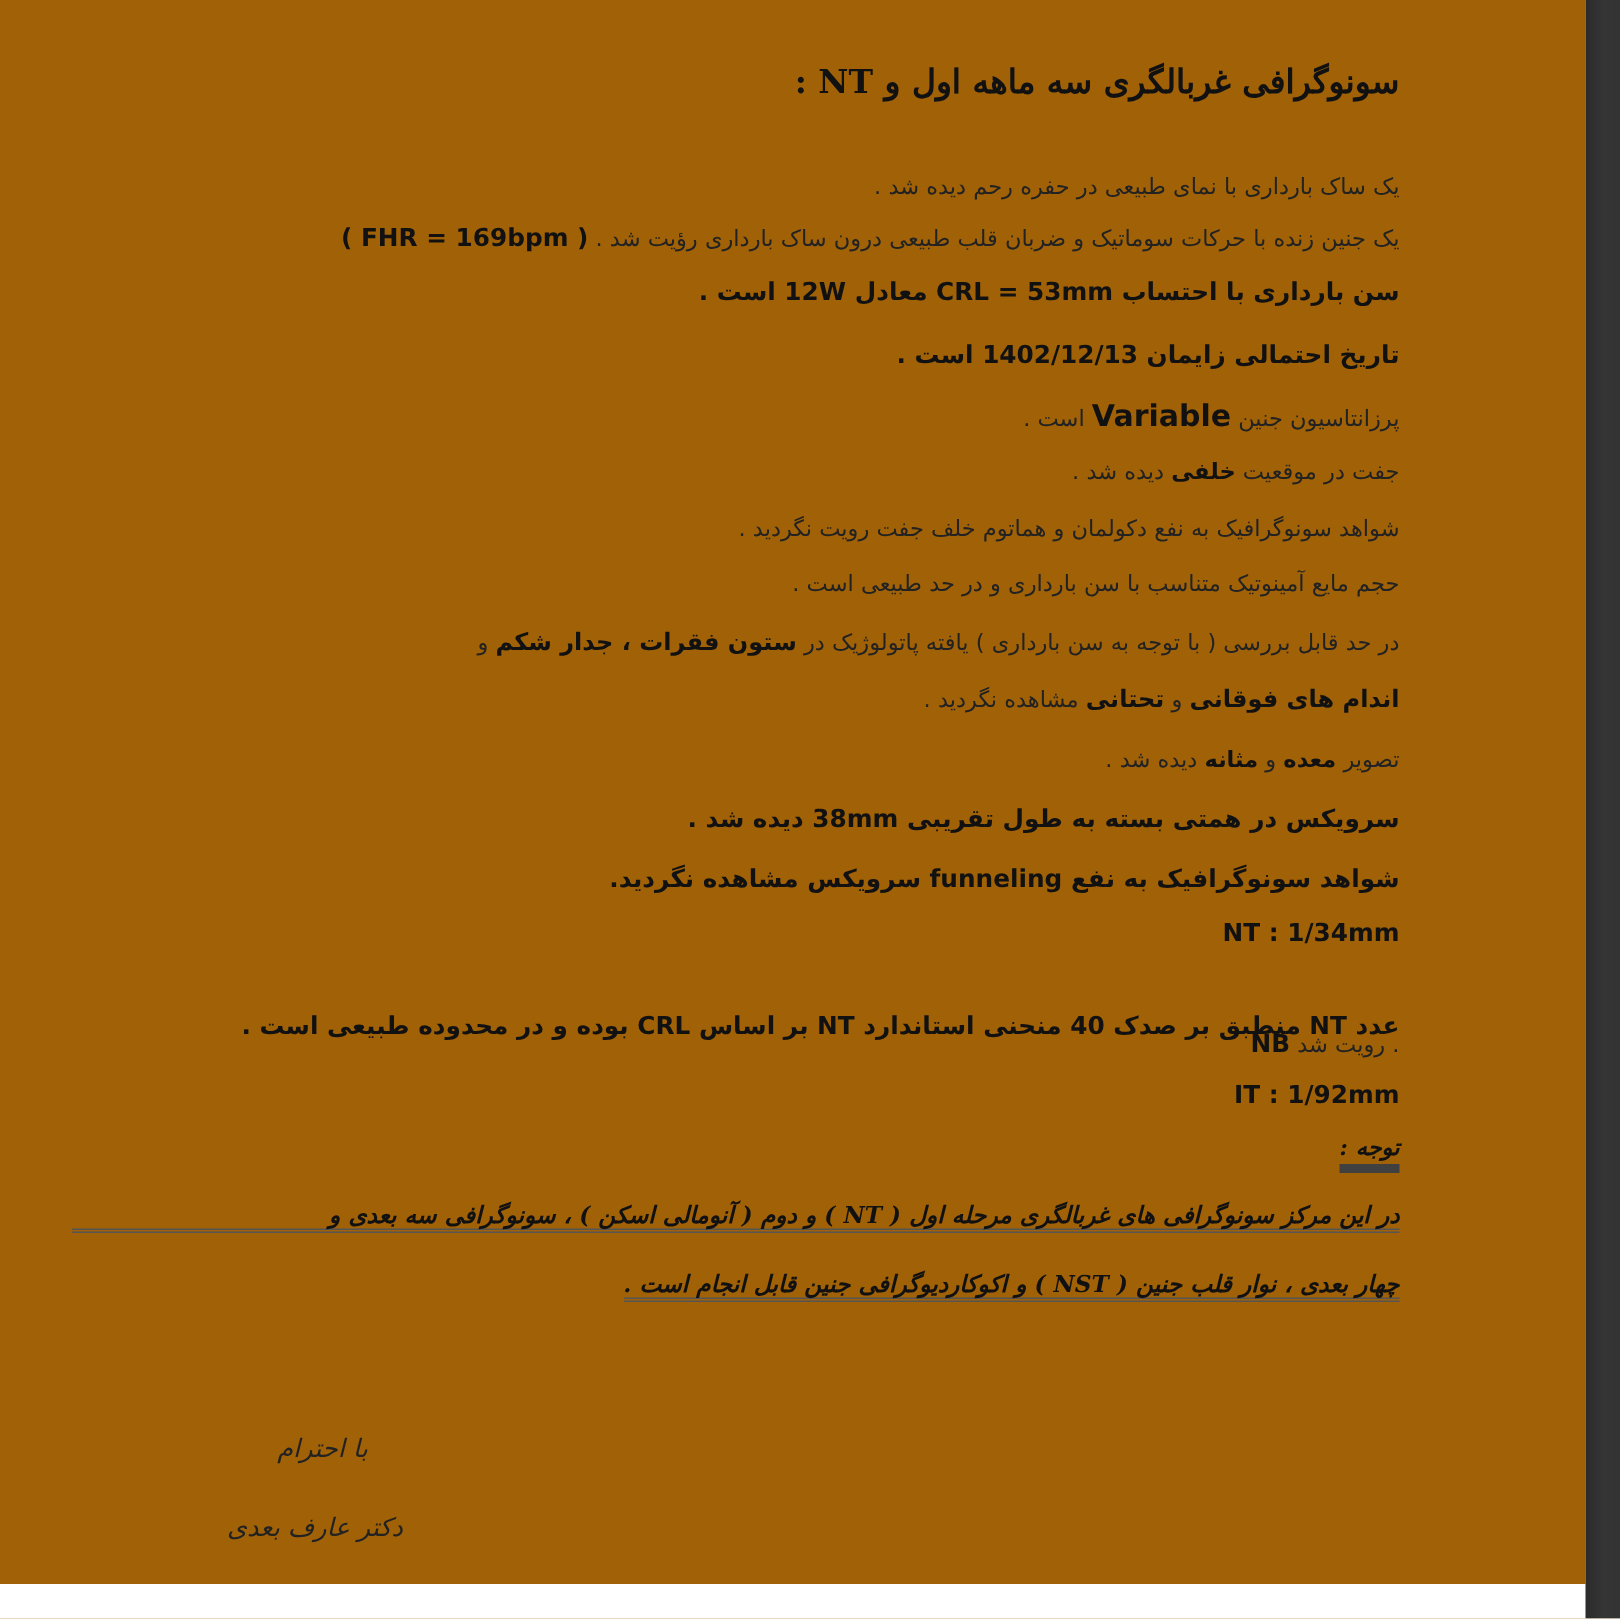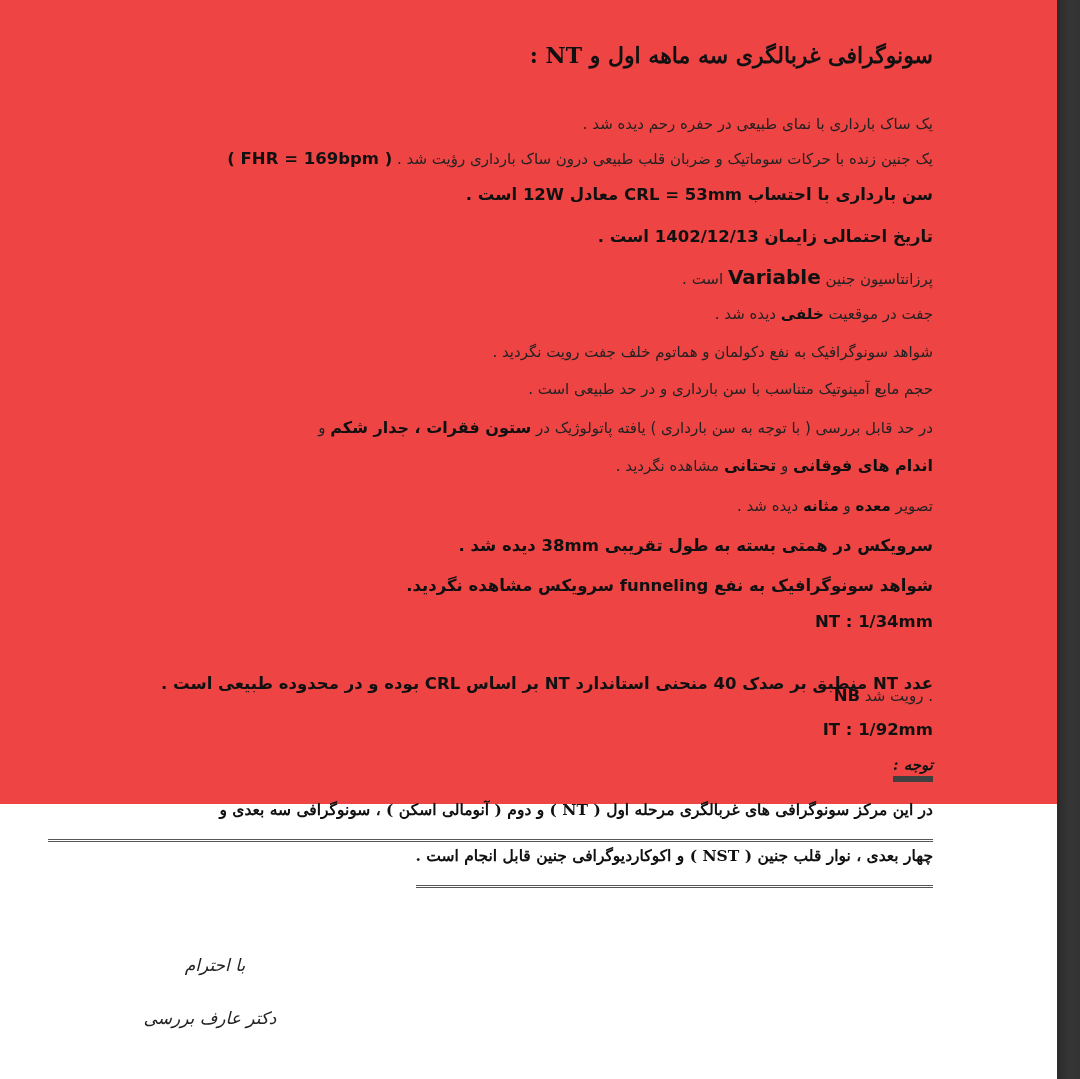--- a/index.html
+++ b/index.html
@@ -13,22 +13,22 @@
   body {
     position: relative;
     font-family: "DejaVu Sans", "Liberation Sans", sans-serif;
     color: #111;
   }
   .page {
     position: absolute;
     left: 0;
     top: 0;
     width: 1057px;
-    height: 804px;
-    background: #ef4444;
+    height: 1056px;
+    background: #a16207;
   }
   .scrollbar {
     position: absolute;
     left: 1057px;
     top: 0;
     width: 23px;
     height: 1079px;
     background: linear-gradient(to right, #2b2b2b 0px, #303030 6px, #353535 12px, #333333 23px);
   }
   .line {
@@ -52,24 +52,25 @@
   .note-head {
     font-size: 15px;
     font-style: italic;
     font-weight: bold;
     font-family: "DejaVu Serif", "Liberation Serif", serif;
     border-bottom: 6px solid #404040;
     padding-bottom: 2px;
   }
   .note {
     font-size: 15.5px;
+    font-style: italic;
     font-weight: bold;
     font-family: "DejaVu Serif", "Liberation Serif", serif;
     border-bottom: 3px double #555;
-    padding-bottom: 20px;
+    padding-bottom: 0;
   }
   .sig {
     position: absolute;
     direction: rtl;
     text-align: center;
     white-space: nowrap;
     font-style: italic;
     font-family: "DejaVu Serif", "Liberation Serif", serif;
     font-size: 17px;
     color: #222;
@@ -117,17 +118,17 @@
   <div class="line bold" style="top:720px; direction:ltr;">IT : 1/92mm</div>
 
   <div class="line note-head" style="top:756px;">توجه :</div>
 
   <div class="line note" style="top:800px; left:48px;">در این مرکز سونوگرافی های غربالگری مرحله اول ( NT ) و دوم ( آنومالی اسکن ) ، سونوگرافی سه بعدی و</div>
 
   <div class="line note" style="top:846px;">چهار بعدی ، نوار قلب جنین ( NST ) و اکوکاردیوگرافی جنین قابل انجام است .</div>
 
   <div class="sig" style="left:150px; top:955px; width:130px;">با احترام</div>
 
-  <div class="sig" style="left:120px; top:1008px; width:180px;">دکتر عارف بررسی</div>
+  <div class="sig" style="left:120px; top:1008px; width:180px;">دکتر عارف بعدی</div>
 
 </div>
 
 <div class="scrollbar"></div>
 
 </body></html>

